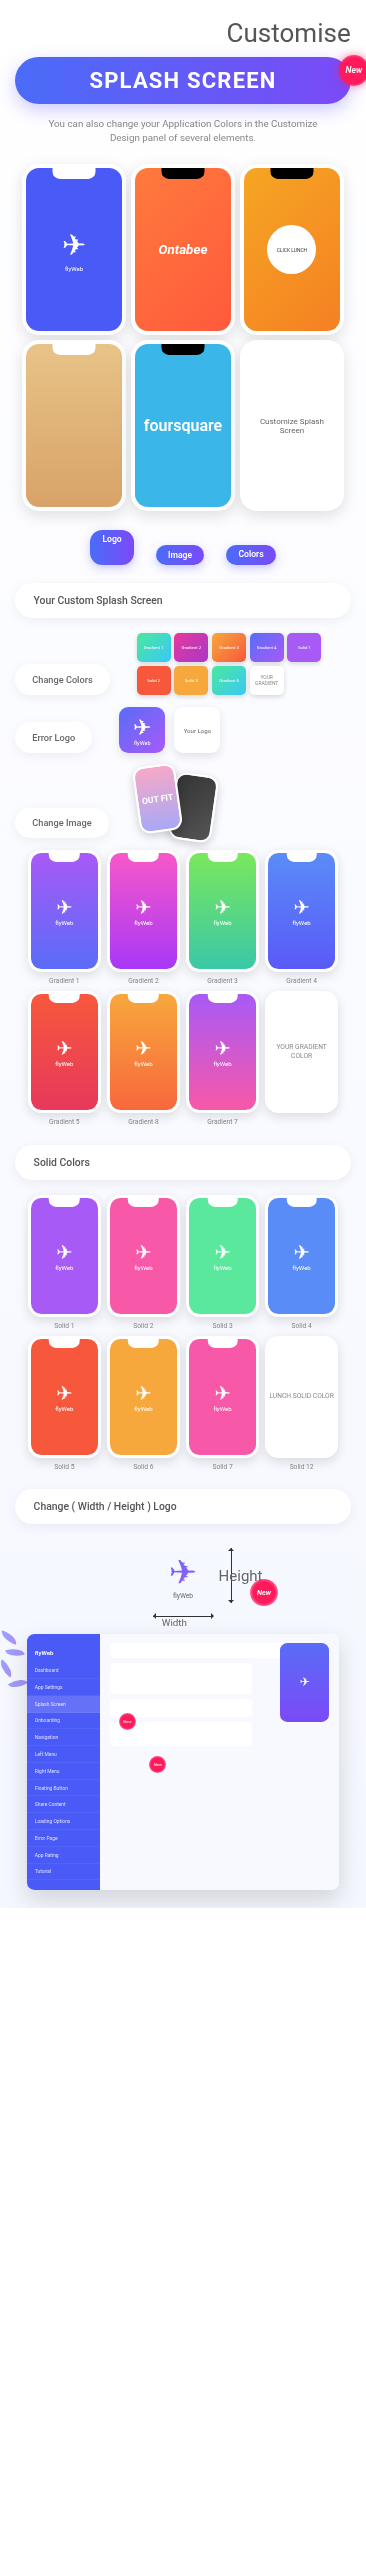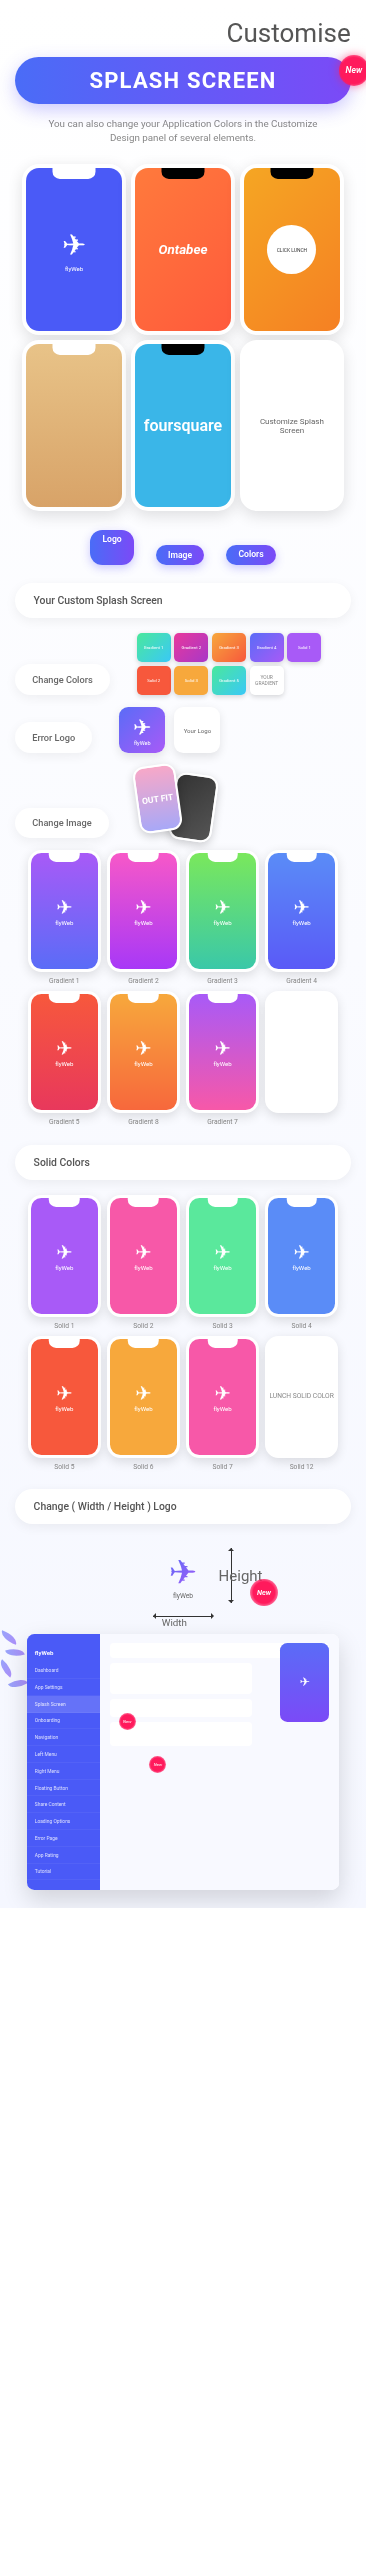--- a/index.html
+++ b/index.html
@@ -277,20 +277,21 @@
           <div class="ex-screen g7">
             <span class="small-plane">✈</span>
             <span>flyWeb</span>
           </div>
         </div>
         <div class="ex-label">Gradient 7</div>
       </div>
     <div class="ex-item">
         <div class="ex-phone">
           <div class="phone-notch"></div>
+          <div class="ex-screen g-custom">YOUR GRADIENT COLOR</div>
         </div>
         <div class="ex-label">&nbsp;</div>
       </div>
   </div>
 
   <div class="section-header">Solid Colors</div>
 
   <div class="example-grid">
     <div class="ex-item">
         <div class="ex-phone">

